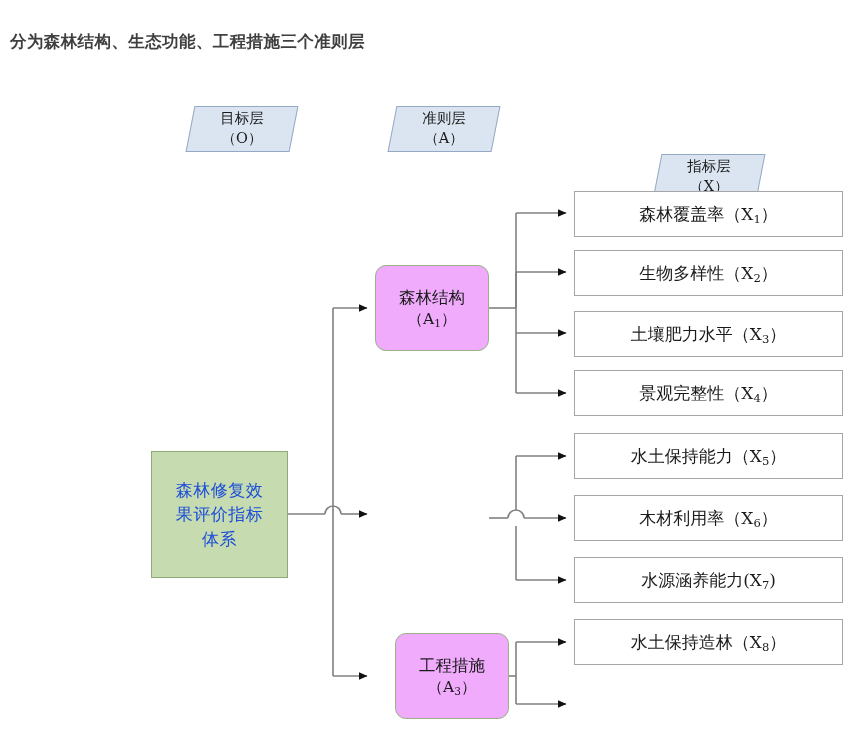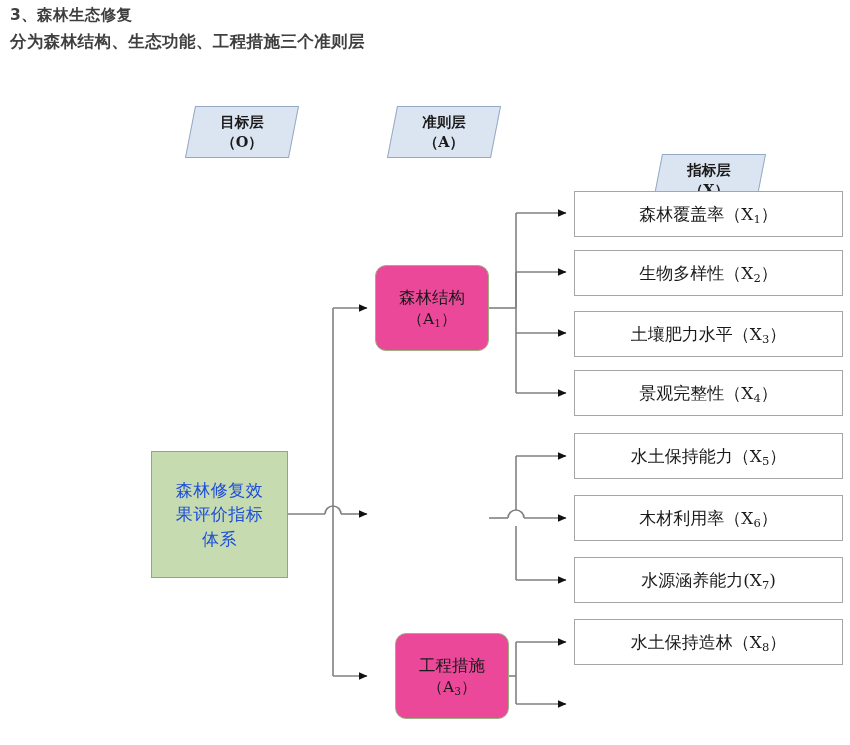--- a/index.html
+++ b/index.html
@@ -26,21 +26,21 @@
   }
   #heading-line1{top:5px;font-size:15.5px;}
   #heading-line2{top:31px;font-size:16.5px;}
 
   
   #wires{position:absolute;left:0;top:0;width:850px;height:745px;}
 
   
   .plg{
     position:absolute;
-    width:104px;height:52px;font-weight:bold;
+    width:104px;height:46px;
   }
   .plg .shape{
     position:absolute;inset:0;
     background:#dbe5f1;
     border:1px solid #95a9c4;
     transform:skewX(-11deg);
     box-sizing:border-box;
   }
   .plg .txt{
     position:absolute;inset:0;
@@ -69,21 +69,21 @@
     color:#1d4ed8;
     letter-spacing:0.5px;
   }
   #goal-box .inner{padding:0 8px;}
 
   
   .crit{
     position:absolute;
     left:375px;
     width:114px;height:86px;
-    background:#ec4899;
+    background:#f0abfc;
     border:1px solid #9ab186;
     border-radius:11px;
     box-sizing:border-box;
     display:flex;flex-direction:column;
     align-items:center;justify-content:center;
     font-family:"DejaVu Serif","Liberation Serif",serif;
     font-size:16.5px;
     line-height:1.4;
     color:#1a1a1a;
     white-space:nowrap;
@@ -104,21 +104,20 @@
     color:#1a1a1a;
     white-space:nowrap;
   }
   sub{font-size:0.68em;vertical-align:baseline;position:relative;top:0.28em;}
 </style>
 </head>
 <body>
 
 <div id="root">
 
-  <div class="heading" id="heading-line1">3、森林生态修复</div>
   <div class="heading" id="heading-line2">分为森林结构、生态功能、工程措施三个准则层</div>
 
   <svg id="wires" viewBox="0 0 850 745" xmlns="http://www.w3.org/2000/svg">
     <defs>
       <marker id="arw" markerWidth="9" markerHeight="8" refX="8.5" refY="4" orient="auto" markerUnits="userSpaceOnUse">
         <path d="M0,0 L9,4 L0,8 z" fill="#111111"></path>
       </marker>
     </defs>
     <g fill="none" stroke="#808080" stroke-width="1.6">
 

